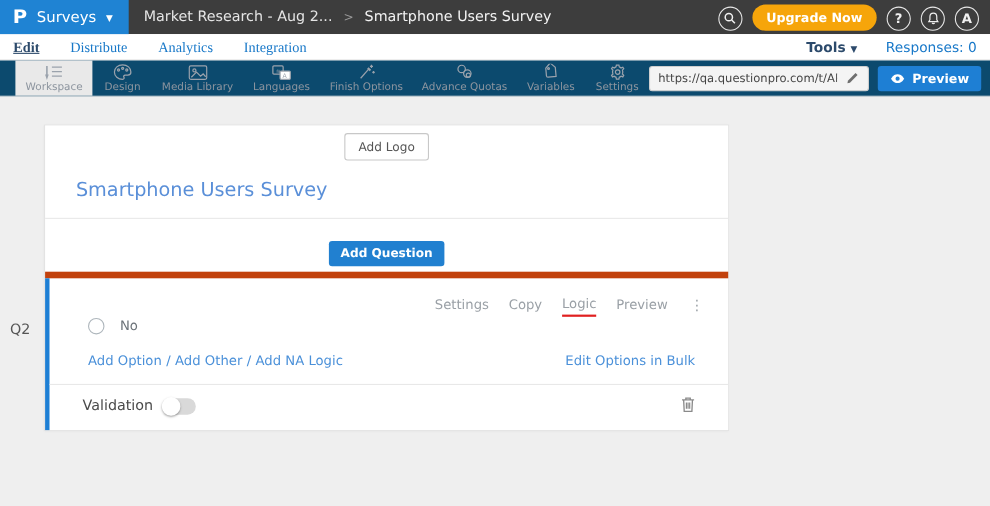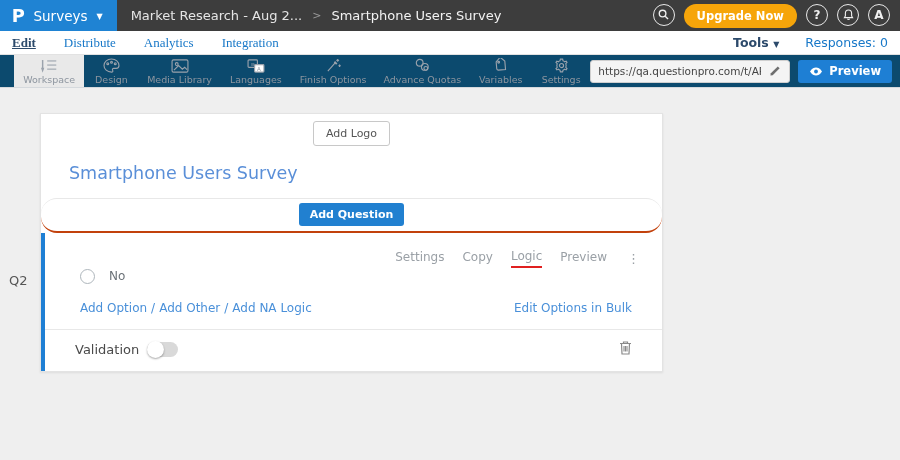--- a/index.html
+++ b/index.html
@@ -10,21 +10,21 @@
   .topbar { height:31px; background:#3d3d3d; display:flex; align-items:center; color:#fff; }
   .logo-area { background:#1f83d3; height:31px; display:flex; align-items:center;
     padding:0 14px 0 12px; gap:9px; cursor:pointer; }
   .logo-glyph { font-weight:bold; font-size:17px; color:#fff; transform:scaleX(1.05); }
   .surveys-label { font-size:13.5px; font-weight:500; }
   .caret { font-size:8px; margin-top:1px; }
   .breadcrumb { display:flex; align-items:center; gap:10px; margin-left:14px; font-size:13px; }
   .crumb-parent { color:#e5e5e5; cursor:pointer; }
   .crumb-sep { color:#9a9a9a; font-size:11px; }
   .crumb-current { color:#f2f2f2; }
-  .top-actions { margin-left:auto; display:flex; align-items:flex-start; gap:9px; padding-right:10px; }
+  .top-actions { margin-left:auto; display:flex; align-items:flex-end; gap:9px; padding-right:10px; }
   .circle-btn { width:22px; height:22px; border:1.5px solid #e8e8e8; border-radius:50%;
     display:flex; align-items:center; justify-content:center; font-size:12px; font-weight:bold;
     color:#f0f0f0; cursor:pointer; background:transparent; }
   .upgrade-btn { background:#f6a50a; color:#fff; border:none; border-radius:12px;
     font-size:11.5px; font-weight:bold; padding:5px 13px; cursor:pointer;
     font-family:"DejaVu Sans",sans-serif; }
 
   
   .navrow { height:24px; background:#fff; display:flex; align-items:center;
     padding:0 12px; border-bottom:1px solid #e2e2e2; }
@@ -56,22 +56,22 @@
 
   
   .main { position:relative; height:323px; background:#efefef; }
   .card { position:absolute; left:40px; top:25px; width:623px; background:#fff;
     border:1px solid #e3e3e3; box-shadow:0 1px 2px rgba(0,0,0,0.08); }
   .logo-section { padding-top:7px; display:flex; justify-content:center; }
   .add-logo-btn { background:#fff; border:1px solid #c8c8c8; border-radius:3px;
     font-size:11px; color:#555; padding:5px 12px; cursor:pointer;
     font-family:"DejaVu Sans",sans-serif; }
   .survey-title { font-size:17.5px; color:#5a8fd8; margin:17px 0 15px 28px; cursor:pointer; }
-  .addq-section { border-top:1px solid #e8e8e8; border-bottom:2px solid #c2410c;
-    padding:4px 0 5px; display:flex; justify-content:center;border-radius:16px; }
+  .addq-section { border-top:1px solid #e8e8e8; border-bottom:6px solid #c2410c;
+    padding:20px 0 5px; display:flex; justify-content:center; }
   .addq-btn { background:#2180d0; color:#fff; border:none; border-radius:3px;
     font-size:11px; font-weight:bold; padding:5px 11px; cursor:pointer;
     font-family:"DejaVu Sans",sans-serif; }
 
   
   .qblock { position:relative; border-left:4px solid #1e7fd4; padding-bottom:0; }
   .q-number { position:absolute; left:-36px; top:40px; font-size:13px; color:#555; }
   .q-tabs { display:flex; justify-content:flex-end; align-items:center; gap:18px;
     padding:16px 22px 0 0; }
   .q-tab { font-size:12px; color:#9aa0a6; cursor:pointer; padding-bottom:3px; }

